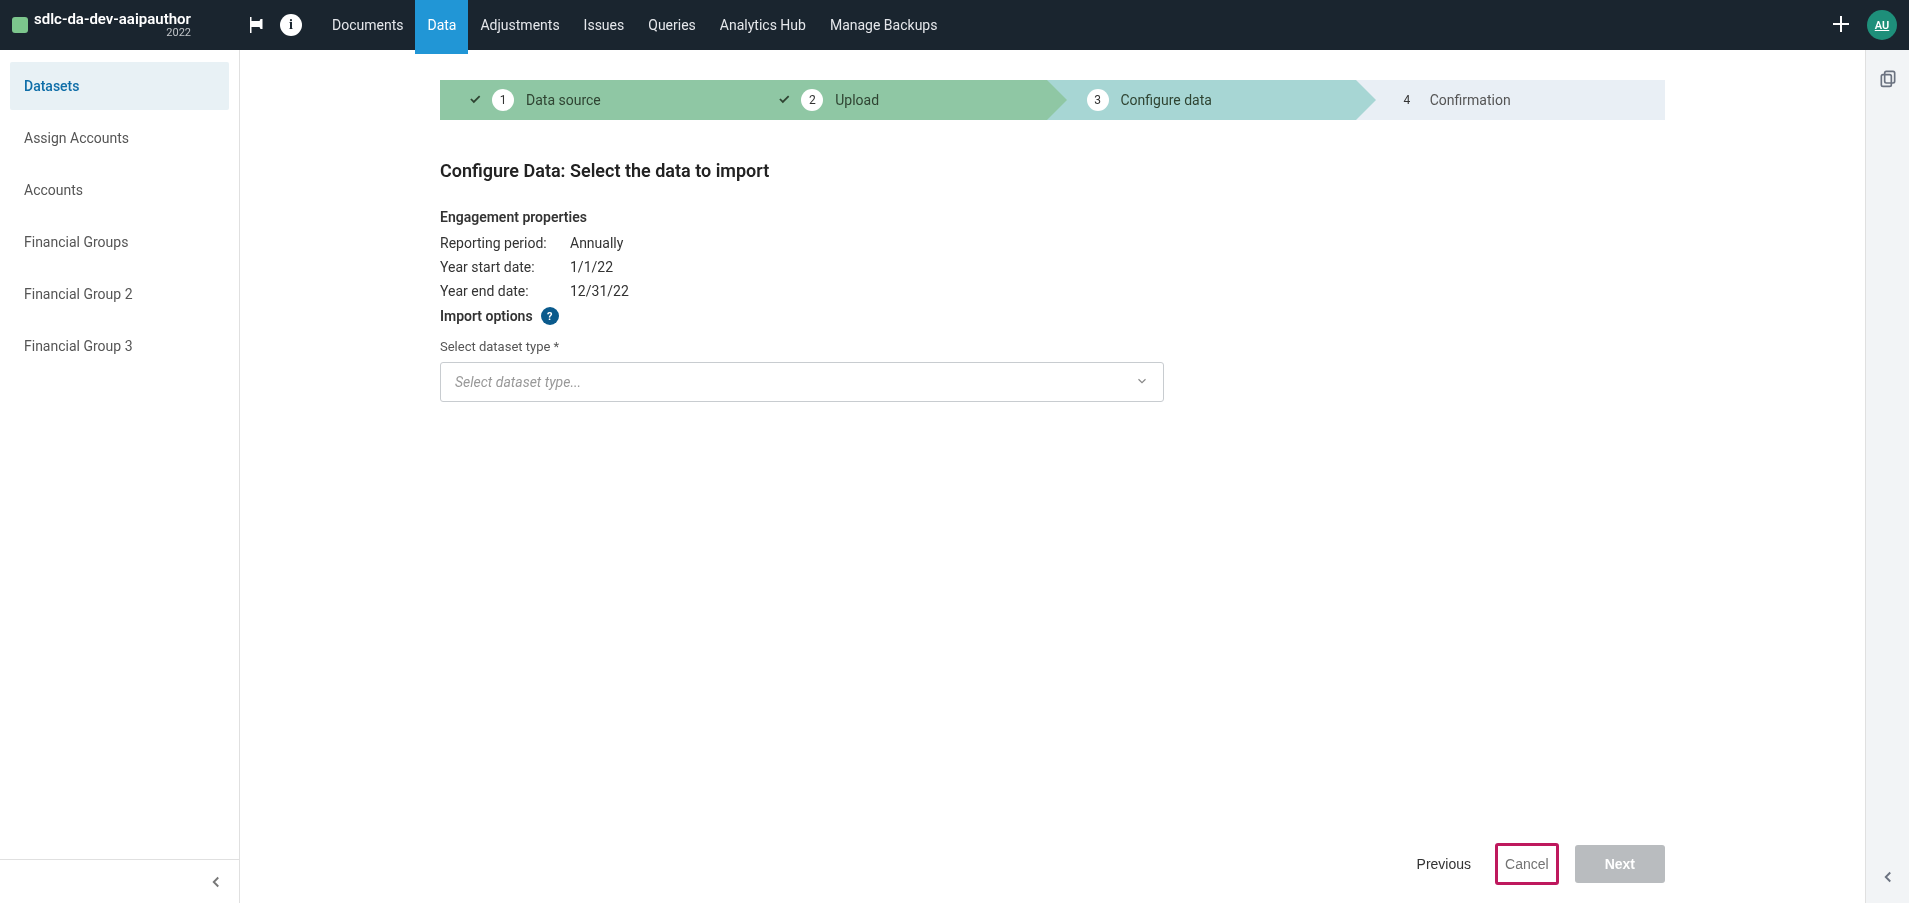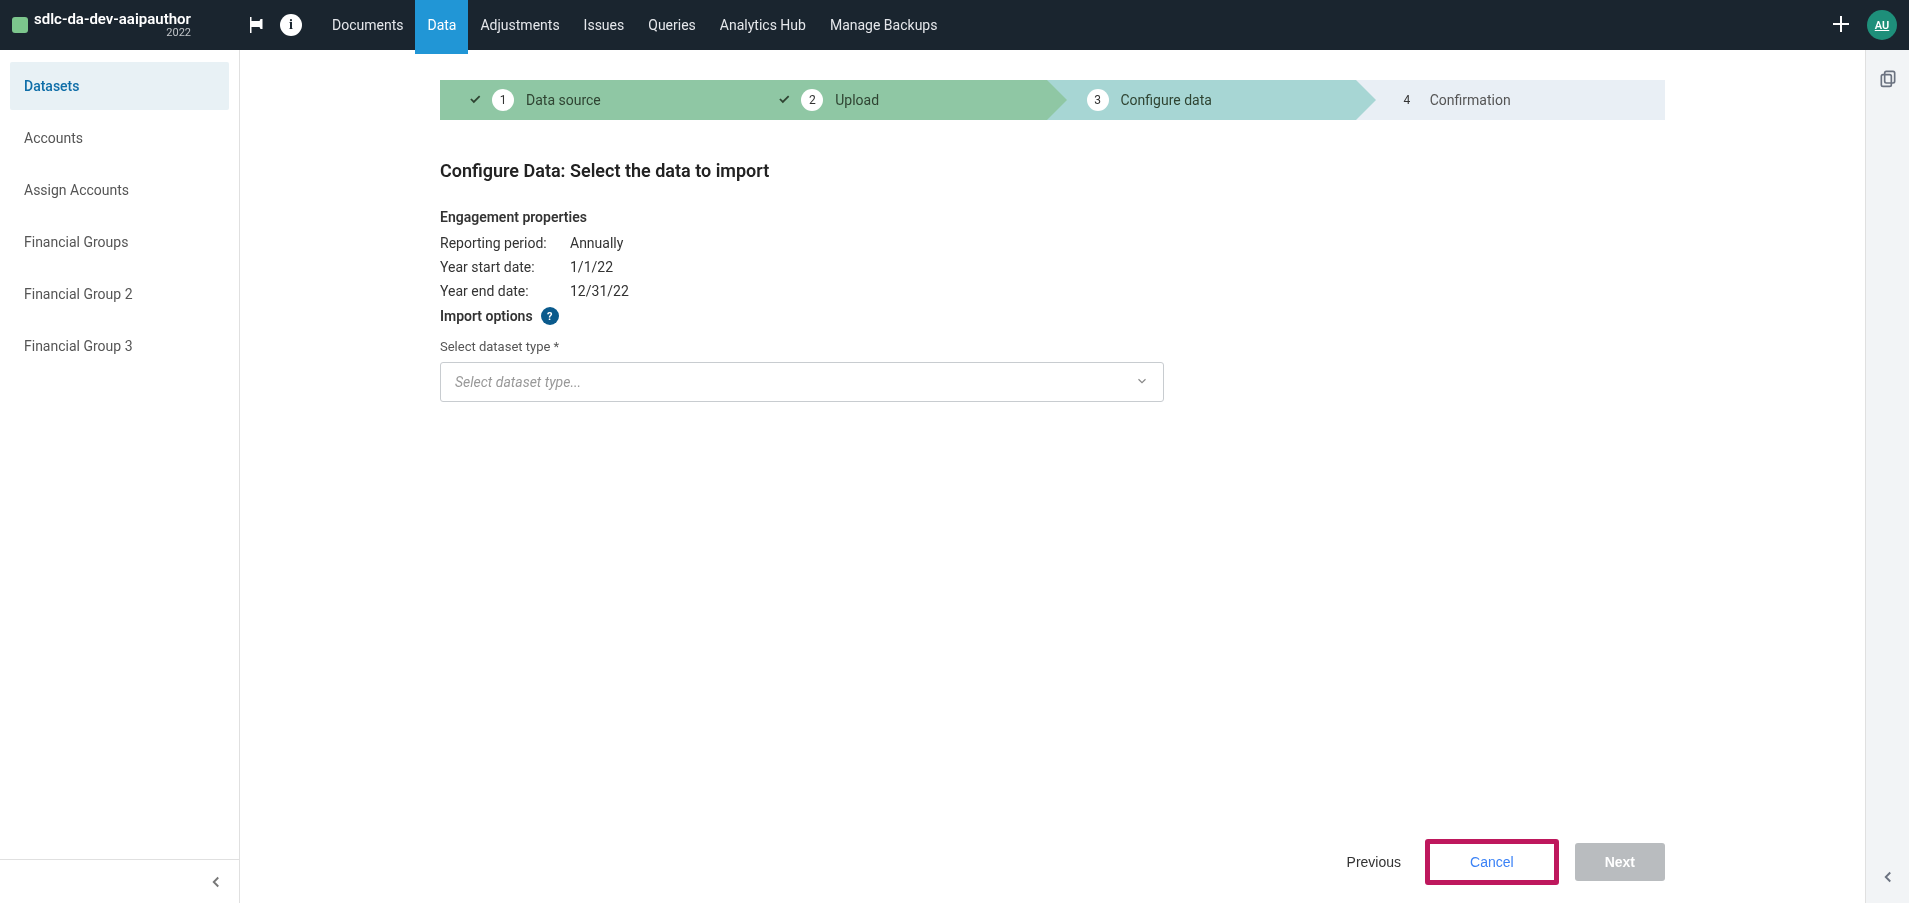--- a/index.html
+++ b/index.html
@@ -312,24 +312,24 @@
     .btn-link {
       background: none;
       border: none;
       color: #333;
       font-size: 14px;
       cursor: pointer;
       padding: 10px 8px;
     }
     .btn-outline {
       background: #fff;
-      border: 5px solid #be185d;
-      color: #3b82f6;
-      font-size: 14px;
-      padding: 10px 40px;
+      border: 3px solid #be185d;
+      color: #737373;
+      font-size: 14px;
+      padding: 10px 7px;
       border-radius: 3px;
       cursor: pointer;
     }
     .btn-primary {
       background: #b9bcbf;
       border: none;
       color: #fff;
       font-size: 14px;
       font-weight: 600;
       padding: 11px 30px;
@@ -416,22 +416,22 @@
         <span>AU</span>
       </div>
   </div>
 </div>
 
 <div class="body">
 
   <div class="sidebar">
     <div class="sidebar-items">
       <div class="sidebar-item active"><span>Datasets</span></div>
+      <div class="sidebar-item"><span>Assign Accounts</span></div>
       <div class="sidebar-item"><span>Accounts</span></div>
-      <div class="sidebar-item"><span>Assign Accounts</span></div>
       <div class="sidebar-item"><span>Financial Groups</span></div>
       <div class="sidebar-item"><span>Financial Group 2</span></div>
       <div class="sidebar-item"><span>Financial Group 3</span></div>
     </div>
     <div class="sidebar-collapse">
       <svg width="18" height="18" viewBox="0 0 24 24" fill="none" stroke="currentColor" stroke-width="2.5">
           <path d="M15 6l-6 6 6 6"></path>
         </svg>
     </div>
   </div>

